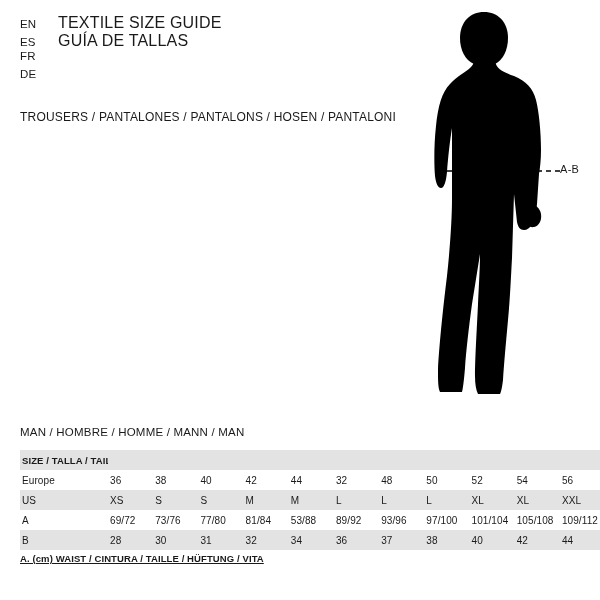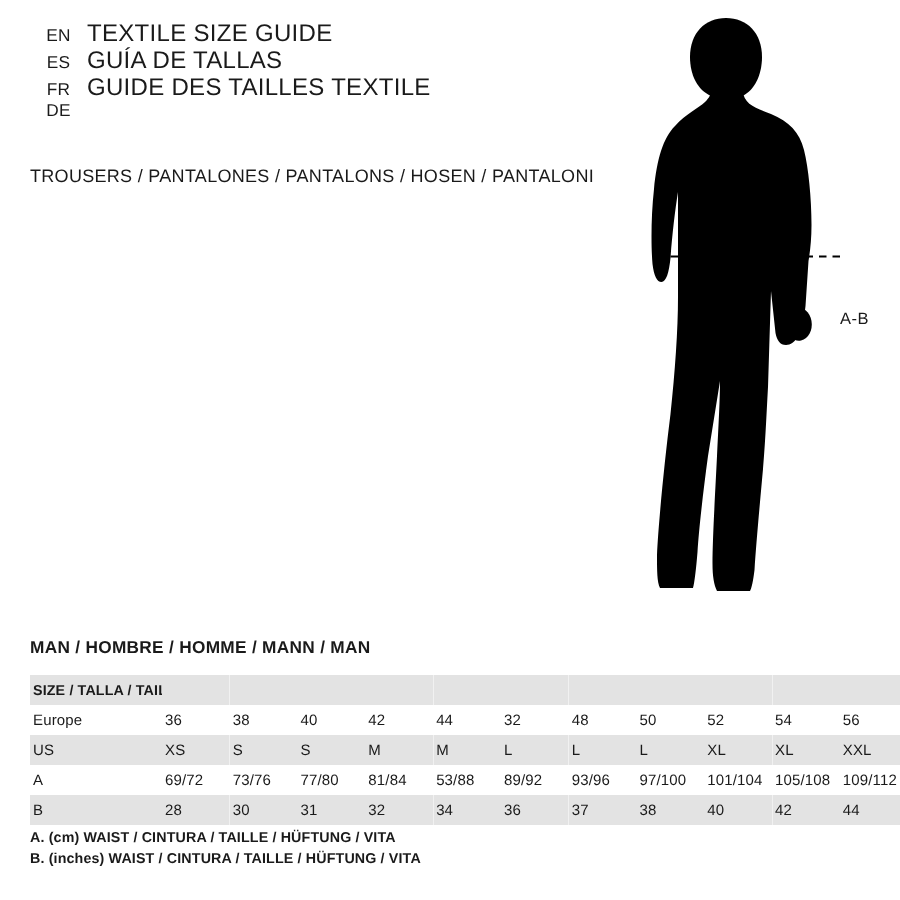--- a/index.html
+++ b/index.html
@@ -20,21 +20,20 @@
     width: 600px;
     height: 600px;
   }
 
   
   .lang-block {
     position: absolute;
     left: 20px;
     top: 14px;
     width: 340px;
-    text-align: center;
   }
   .lang-row {
     display: flex;
     align-items: baseline;
     height: 18px;
   }
   .lang-code {
     width: 38px;
     font-size: 11.5px;
     letter-spacing: 0.2px;
@@ -65,30 +64,29 @@
   }
   .figure-svg {
     display: block;
   }
   .ab-label {
     position: absolute;
     left: 160px;
     top: 155px;
     font-size: 11px;
     letter-spacing: 0.3px;
-    margin-top: 44px;
   }
 
   
   .section-title {
     position: absolute;
     left: 20px;
     top: 426px;
     font-size: 11.5px;
-    font-weight: bold;
+    font-weight: normal;
     letter-spacing: 0.2px;
     white-space: nowrap;
   }
 
   .table-wrap {
     position: absolute;
     left: 20px;
     top: 450px;
     width: 562px;
   }
@@ -120,39 +118,39 @@
     position: absolute;
     left: 20px;
     top: 552px;
   }
   .footnote {
     font-size: 9.5px;
     font-weight: bold;
     letter-spacing: 0.1px;
     line-height: 14px;
     white-space: nowrap;
+    text-decoration: underline;
   }
 </style>
 </head>
 <body>
 
 <div class="page">
 
   <div class="lang-block">
     <div class="lang-row">
       <span class="lang-code">EN</span>
       <span class="lang-title">TEXTILE SIZE GUIDE</span>
     </div>
     <div class="lang-row">
       <span class="lang-code">ES</span>
       <span class="lang-title">GUÍA DE TALLAS</span>
     </div>
     <div class="lang-row">
       <span class="lang-code">FR</span>
-      <span class="lang-title">GUIDE DES TAILLES TEXTILE</span>
     </div>
     <div class="lang-row">
       <span class="lang-code">DE</span>
     </div>
   </div>
 
   <div class="garment-line">TROUSERS / PANTALONES / PANTALONS / HOSEN / PANTALONI</div>
 
   <div class="figure-wrap">
     <svg class="figure-svg" width="200" height="400" viewBox="0 0 200 400">
@@ -276,16 +274,15 @@
           <td class="c-val">40</td>
           <td class="c-val">42</td>
           <td class="c-val">44</td>
         </tr>
       </tbody>
     </table>
   </div>
 
   <div class="footnotes">
     <div class="footnote">A. (cm) WAIST / CINTURA / TAILLE / HÜFTUNG / VITA</div>
-    <div class="footnote">B. (inches) WAIST / CINTURA / TAILLE / HÜFTUNG / VITA</div>
   </div>
 
 </div>
 
 </body></html>

